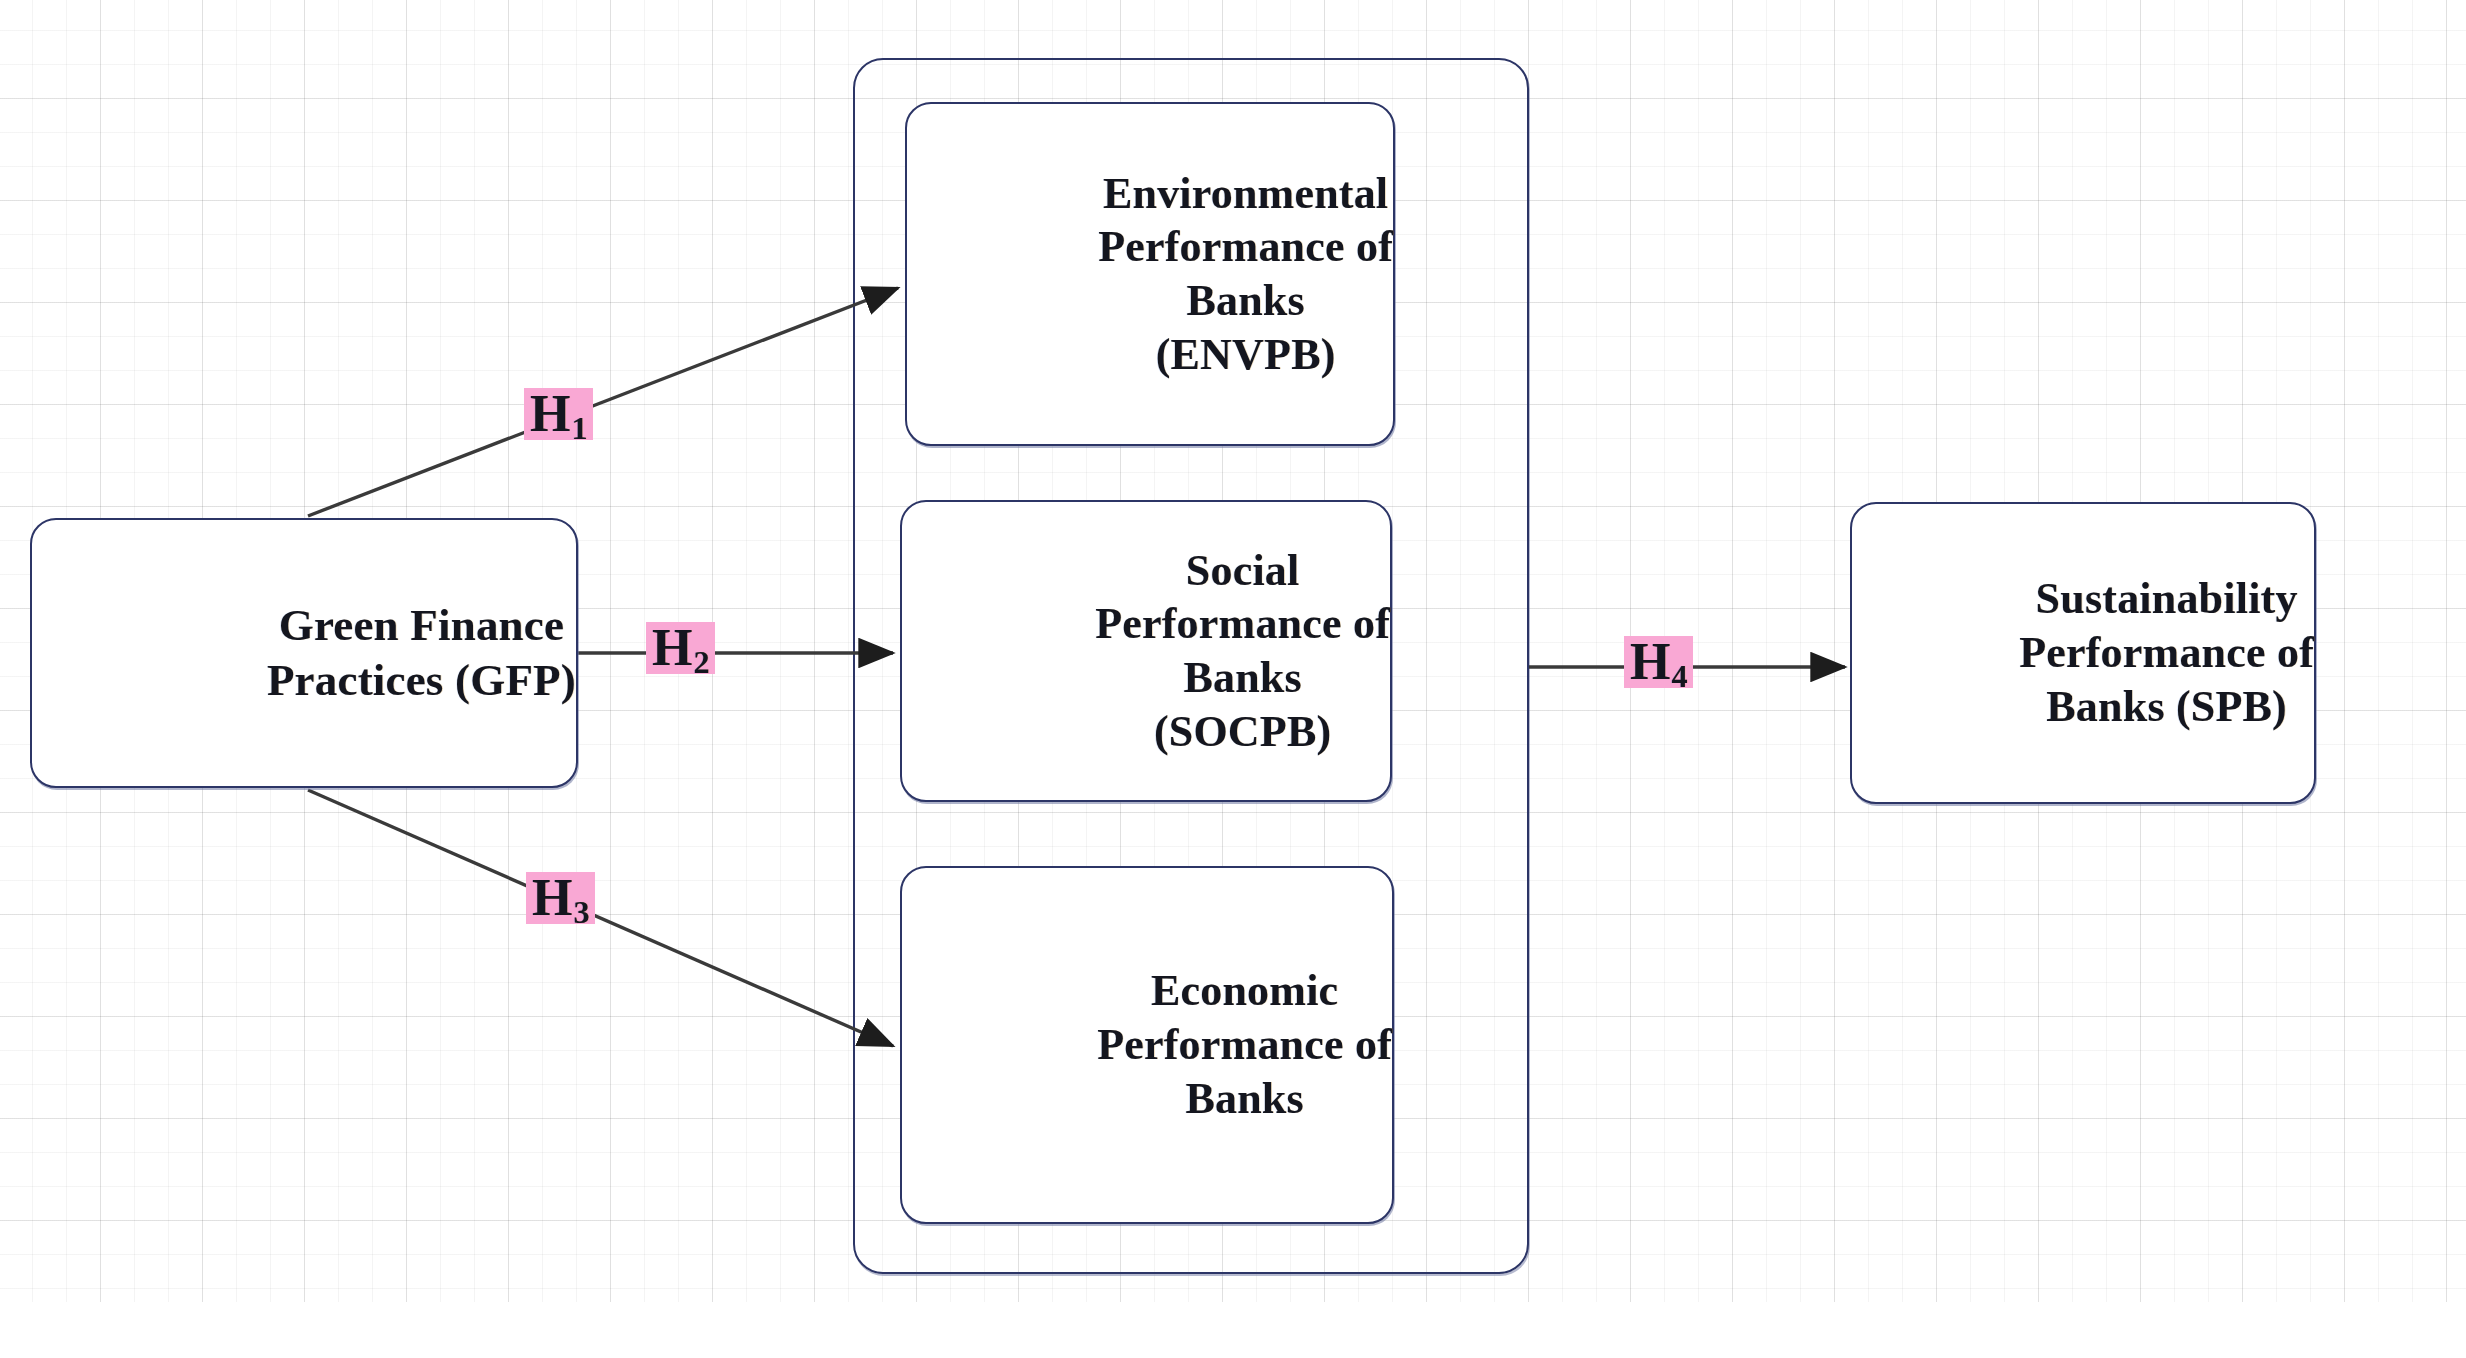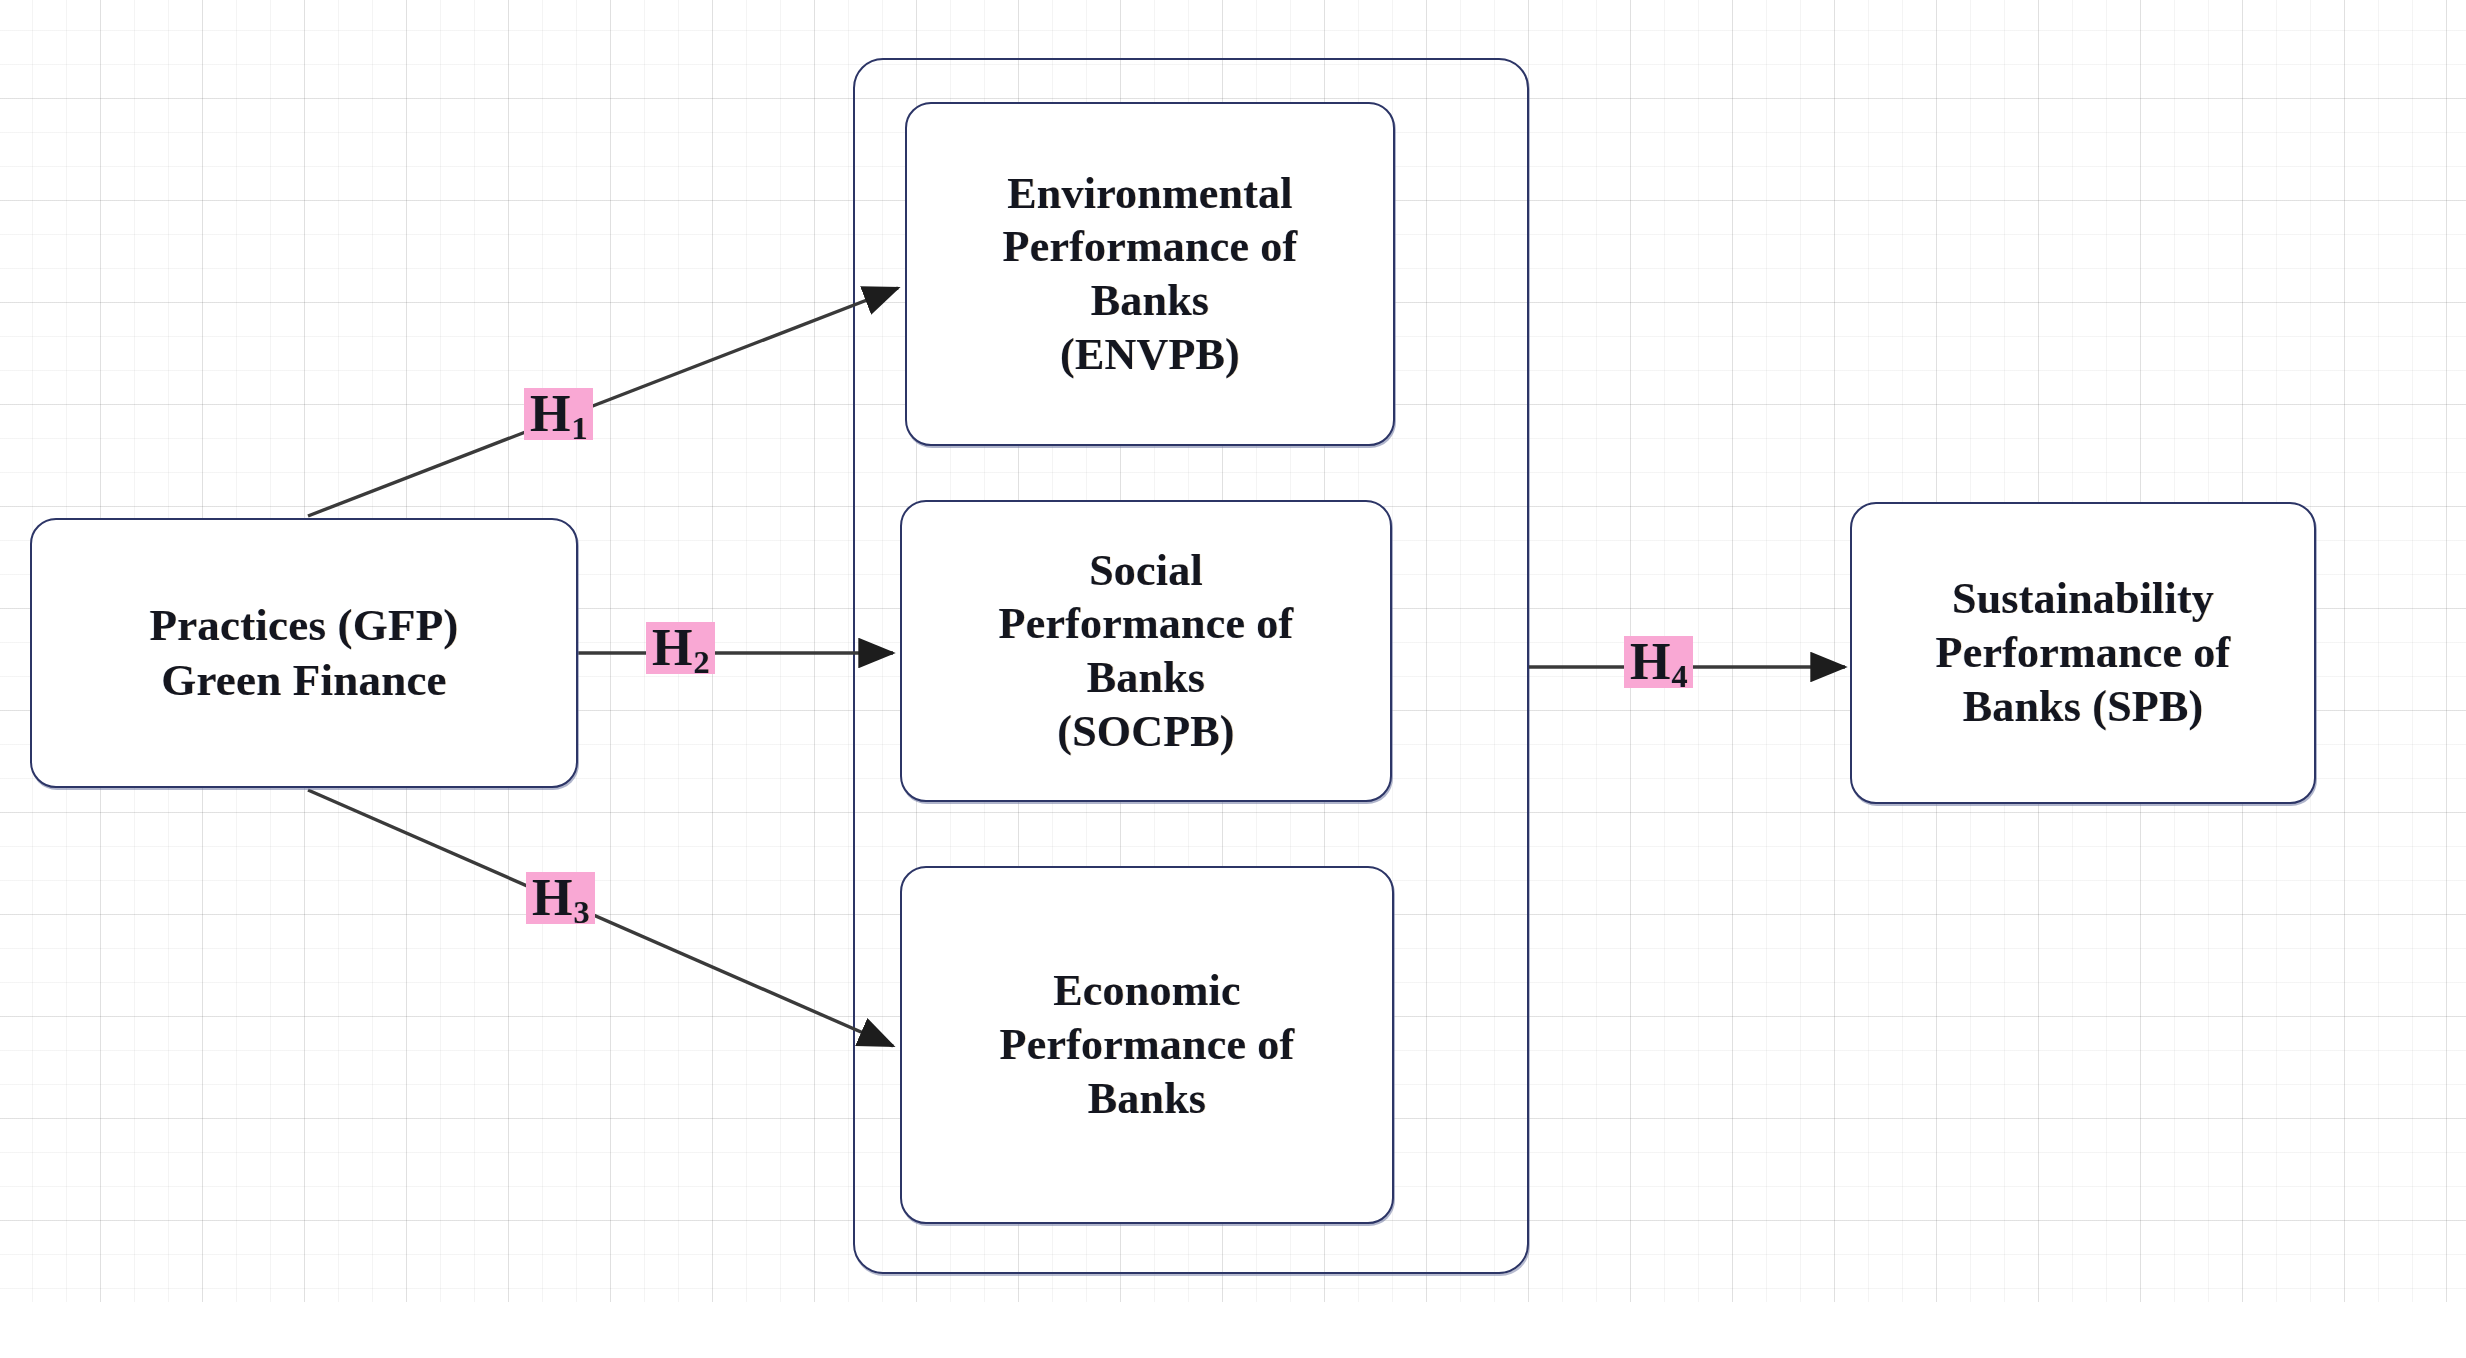--- a/index.html
+++ b/index.html
@@ -40,21 +40,21 @@
   
   .node-box {
     position: absolute;
     box-sizing: border-box;
     background: #ffffff;
     border: 2.5px solid #2c3566;
     border-radius: 26px;
     box-shadow: 1px 2px 0 rgba(110,118,160,0.55);
     display: flex;
     align-items: center;
-    justify-content: center;
+    justify-content: flex-end;
     z-index: 4;
   }
   .node-box .node-text {
     text-align: center;
     font-weight: bold;
     color: #14161f;
     line-height: 1.22;
     letter-spacing: 0.2px;
     text-shadow: 0.6px 0 0 rgba(200,140,40,0.32), -0.6px 0 0 rgba(60,110,200,0.22);
   }
@@ -142,22 +142,22 @@
 
     <line x1="308" y1="790" x2="893" y2="1046" stroke="#3a3a3a" stroke-width="3.4" marker-end="url(#arrowhead)"></line>
 
     <line x1="1529" y1="667" x2="1845" y2="667" stroke="#3a3a3a" stroke-width="3.4" marker-end="url(#arrowhead)"></line>
   </svg>
 
   <div id="group-container"></div>
 
   <div class="node-box" id="box-gfp">
     <div class="node-text">
+      <div>Green Finance</div>
       <div>Practices (GFP)</div>
-      <div>Green Finance</div>
     </div>
   </div>
 
   <div class="node-box" id="box-envpb">
     <div class="node-text">
       <div>Environmental</div>
       <div>Performance of</div>
       <div>Banks</div>
       <div>(ENVPB)</div>
     </div>

